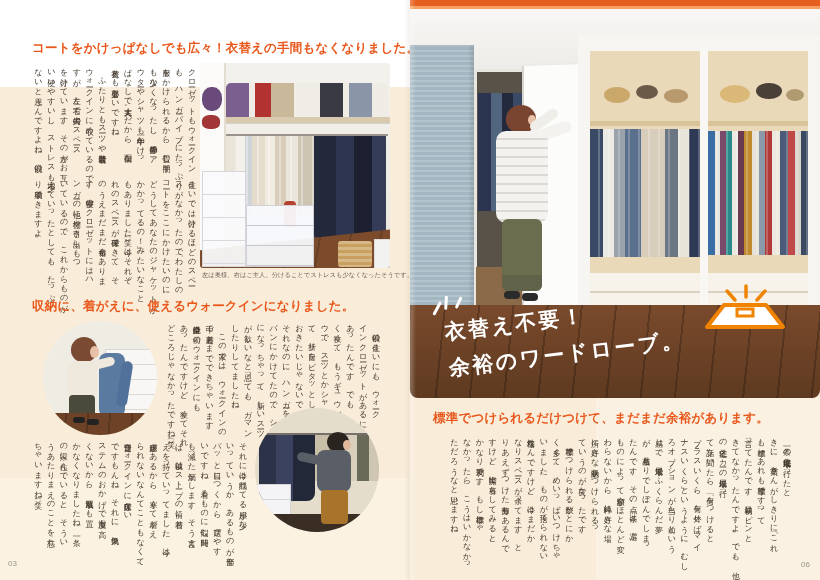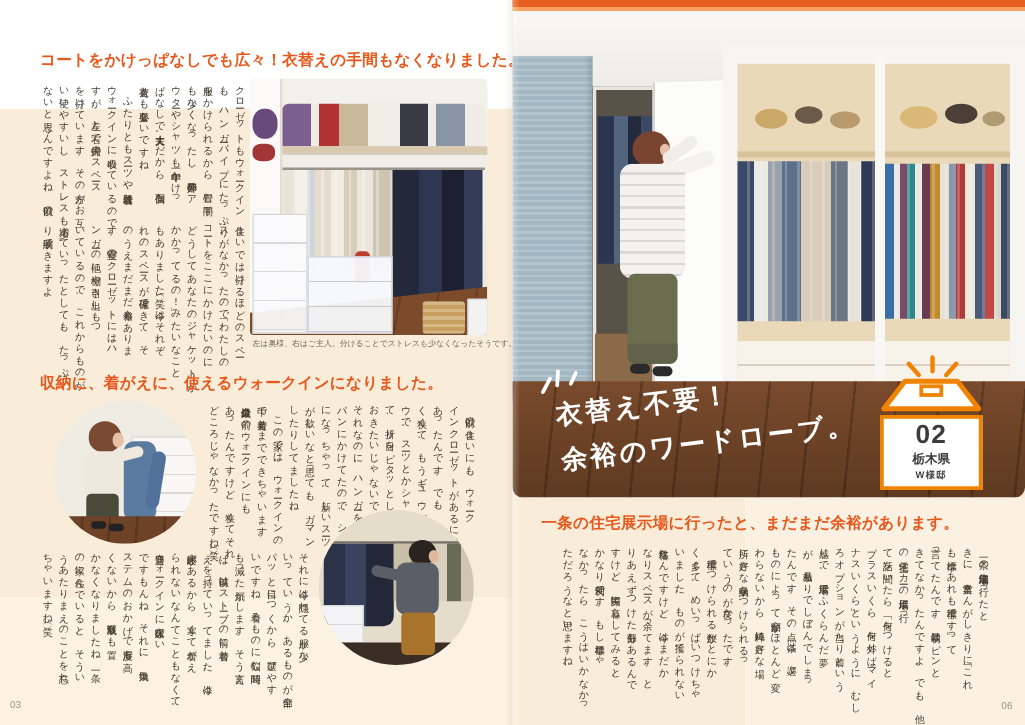--- a/index.html
+++ b/index.html
@@ -309,28 +309,23 @@
     <div class="badge">
       <svg width="96" height="48" viewBox="0 0 96 48">
         <g stroke="#f08300" stroke-width="3.5" stroke-linecap="round" fill="none">
           <line x1="30" y1="8" x2="38" y2="17"></line>
           <line x1="49" y1="3" x2="49" y2="14"></line>
           <line x1="68" y1="8" x2="60" y2="17"></line>
         </g>
         <polygon points="27,22 69,22 86,44 10,44" fill="#ffffff" stroke="#f08300" stroke-width="4" stroke-linejoin="round"></polygon>
         <rect x="40" y="26" width="16" height="7" fill="#ffffff" stroke="#f08300" stroke-width="3"></rect>
       </svg>
-      <div class="badge-box">
-        <div class="badge-num">02</div>
-        <div class="badge-pref">栃木県</div>
-        <div class="badge-fam">W様邸</div>
-      </div>
-    </div>
-
-    <div class="hd" style="left:23px;top:410px;">一条の住宅展示場に行ったと、まだまだ余裕があります。</div>
+    </div>
+
+    <div class="hd" style="left:23px;top:410px;">標準でつけられるだけつけて、まだまだ余裕があります。</div>
 
     <div class="vtext" style="right:28px;top:433px;width:346px;">
         <div>　一条の住宅展示場に行ったと</div>
         <div>きに、営業さんがしきりに「これ</div>
         <div>も標準、あれも標準です」って</div>
         <div>言ってたんです。最初はピンと</div>
         <div>きてなかったんですよ。でも、他</div>
         <div>の住宅メーカーの展示場に行っ</div>
         <div>て話を聞いたら、「何をつけると</div>
         <div>プラスいくら、何を外せばマイ</div>

